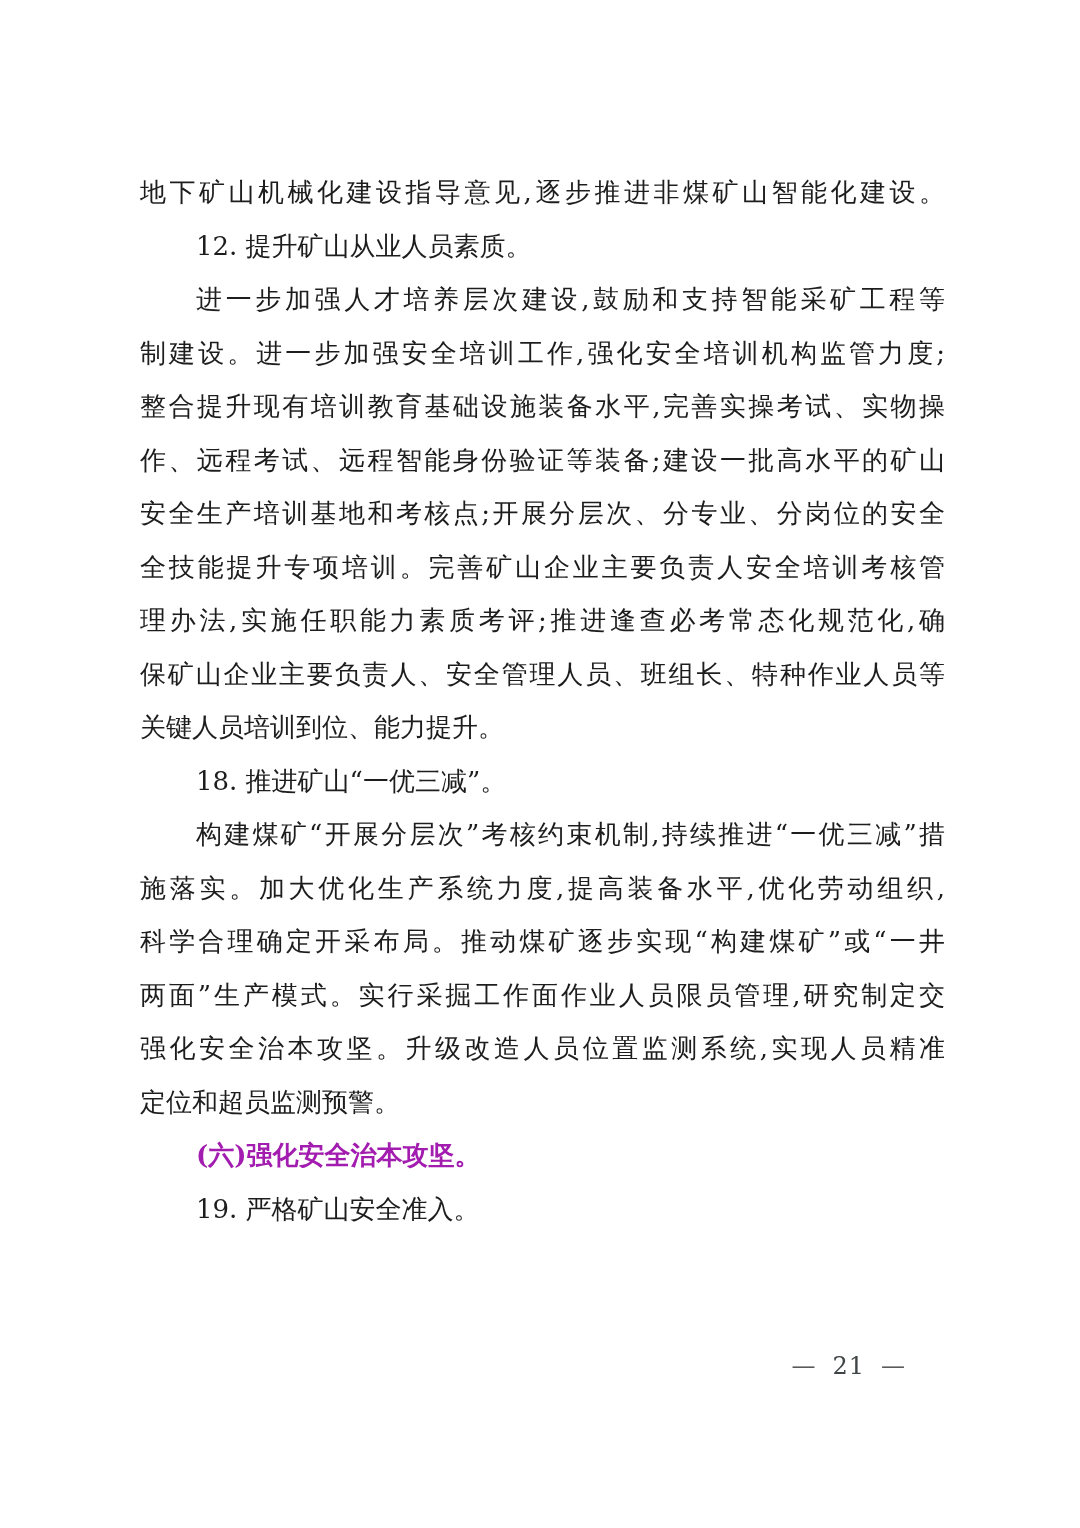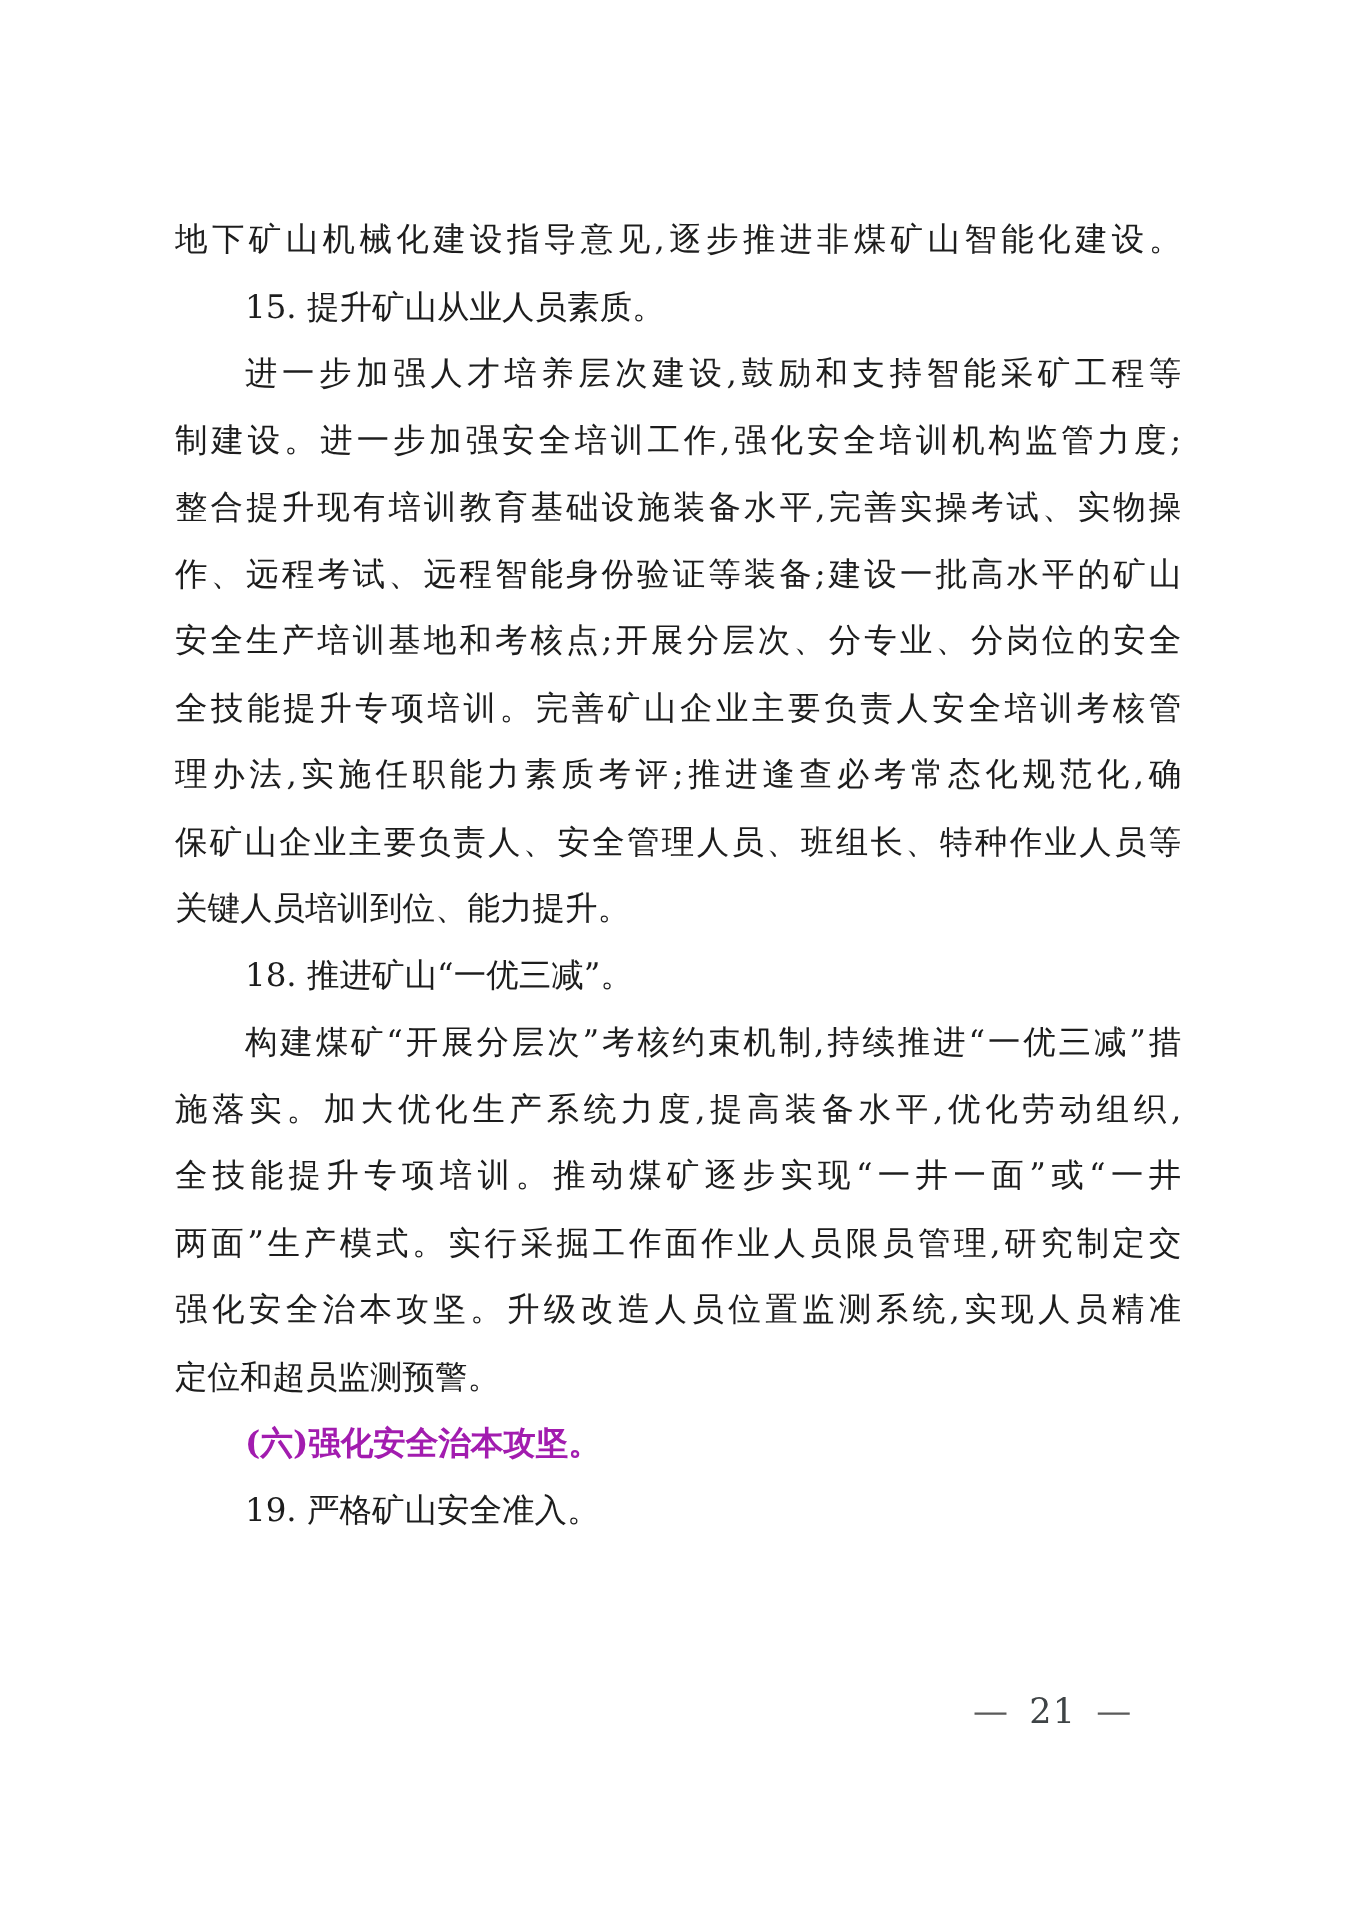--- a/index.html
+++ b/index.html
@@ -37,54 +37,54 @@
     padding-left: 56px;
   }
   .line.bold {
     font-weight: 700;
     color: #a21caf;
   }
   .footer {
     position: absolute;
     top: 1352px;
     right: 158px;
-    font-size: 28px;
+    font-size: 24px;
     color: #4a4a4a;
     letter-spacing: 1px;
   }
   .footer .dash {
     display: inline-block;
     margin: 0 16px;
     color: #5a5a5a;
   }
   .footer .num {
     display: inline-block;
     color: #3f4446;
   }
 </style>
 </head>
 <body>
 
 <div class="page">
   <div class="doc" id="doc-body">
       <div class="line fill">地下矿山机械化建设指导意见,逐步推进非煤矿山智能化建设。</div>
-      <div class="line indent">15. 提升矿山从业人员素质。</div>
+      <div class="line indent">12. 提升矿山从业人员素质。</div>
       <div class="line indent fill">进一步加强人才培养层次建设,鼓励和支持智能采矿工程等</div>
       <div class="line fill">制建设。进一步加强安全培训工作,强化安全培训机构监管力度;</div>
       <div class="line fill">整合提升现有培训教育基础设施装备水平,完善实操考试、实物操</div>
       <div class="line fill">作、远程考试、远程智能身份验证等装备;建设一批高水平的矿山</div>
       <div class="line fill">安全生产培训基地和考核点;开展分层次、分专业、分岗位的安全</div>
       <div class="line fill">全技能提升专项培训。完善矿山企业主要负责人安全培训考核管</div>
       <div class="line fill">理办法,实施任职能力素质考评;推进逢查必考常态化规范化,确</div>
       <div class="line fill">保矿山企业主要负责人、安全管理人员、班组长、特种作业人员等</div>
       <div class="line">关键人员培训到位、能力提升。</div>
       <div class="line indent">18. 推进矿山“一优三减”。</div>
       <div class="line indent fill">构建煤矿“开展分层次”考核约束机制,持续推进“一优三减”措</div>
       <div class="line fill">施落实。加大优化生产系统力度,提高装备水平,优化劳动组织,</div>
-      <div class="line fill">全技能提升专项培训。推动煤矿逐步实现“一井一面”或“一井</div>
+      <div class="line fill">科学合理确定开采布局。推动煤矿逐步实现“构建煤矿”或“一井</div>
       <div class="line fill">两面”生产模式。实行采掘工作面作业人员限员管理,研究制定交</div>
       <div class="line fill">强化安全治本攻坚。升级改造人员位置监测系统,实现人员精准</div>
       <div class="line">定位和超员监测预警。</div>
       <div class="line indent bold">(六)强化安全治本攻坚。</div>
       <div class="line indent">19. 严格矿山安全准入。</div>
     </div>
   <div class="footer">
     <span class="dash">—</span><span class="num">21</span><span class="dash">—</span>
   </div>
 </div>

